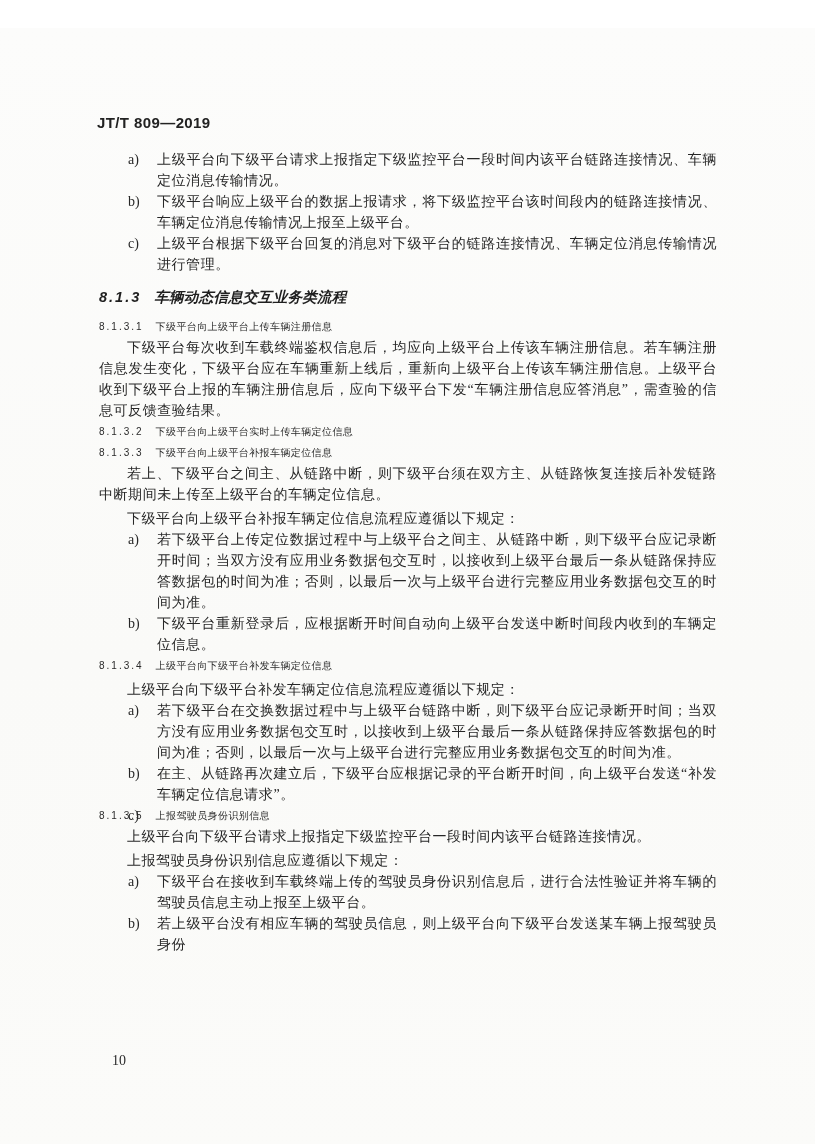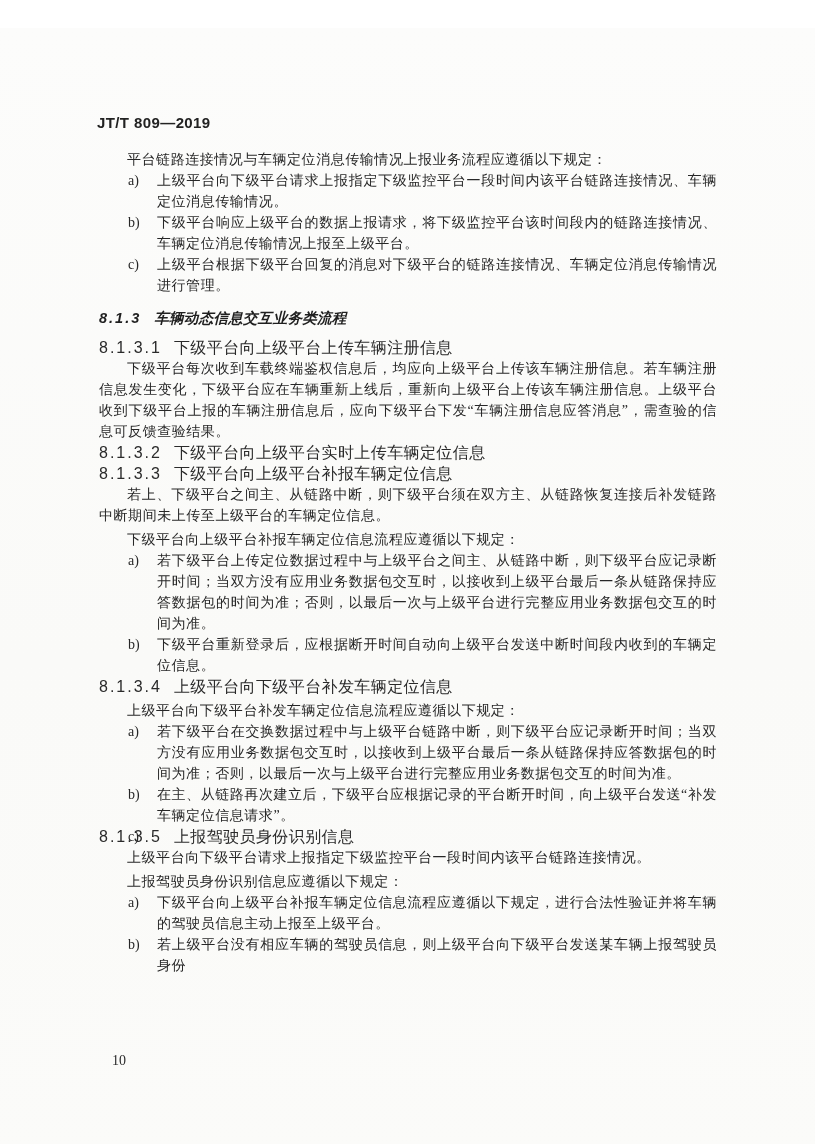--- a/index.html
+++ b/index.html
@@ -37,40 +37,39 @@
   h3.sec-heading {
     margin:12px 0 8px 0;
     font-family:"Liberation Sans", "DejaVu Sans", sans-serif;
     font-size:14.5px; font-weight:700; line-height:21px;
     letter-spacing:0.3px; color:#1f1f1f; text-align:left;font-style:italic;
   }
   h3.sec-heading .num { letter-spacing:2px; margin-right:13px; }
   h4.clause-heading {
     margin:0;
     font-family:"Liberation Sans", "DejaVu Sans", sans-serif;
-    font-size:16px; font-weight:400; line-height:21px;
+    font-size:10px; font-weight:400; line-height:21px;
     letter-spacing:0.4px; color:#2a2a2a; text-align:left;
   }
   h4.clause-heading .num { letter-spacing:2px; margin-right:12px; }
   .page-number {
     position:absolute; left:112px; top:1025px;
     font-family:"Liberation Serif", "DejaVu Serif", serif;
     font-size:14px; line-height:16px; color:#2a2a2a;
   }
 </style>
 </head>
 <body>
 
 <div class="page">
 
   <div class="doc-header">JT/T 809—2019</div>
 
   <div class="content">
 
-    <p class="para">平台链路连接情况与车辆定位消息传输情况上报业务流程应遵循以下规定：</p>
     <div class="list-item">
       <span class="marker">a)</span>
       <span>上级平台向下级平台请求上报指定下级监控平台一段时间内该平台链路连接情况、车辆定位消息传输情况。</span>
     </div>
     <div class="list-item">
       <span class="marker">b)</span>
       <span>下级平台响应上级平台的数据上报请求，将下级监控平台该时间段内的链路连接情况、车辆定位消息传输情况上报至上级平台。</span>
     </div>
     <div class="list-item">
       <span class="marker">c)</span>
@@ -120,21 +119,21 @@
       <span class="marker">c)</span>
     </div>
 
     <h4 class="clause-heading">
       <span class="num">8.1.3.5</span><span>上报驾驶员身份识别信息</span>
     </h4>
     <p class="para">上级平台向下级平台请求上报指定下级监控平台一段时间内该平台链路连接情况。</p>
     <p class="para-lead">上报驾驶员身份识别信息应遵循以下规定：</p>
     <div class="list-item">
       <span class="marker">a)</span>
-      <span>下级平台向上级平台补报车辆定位信息流程应遵循以下规定，进行合法性验证并将车辆的驾驶员信息主动上报至上级平台。</span>
+      <span>下级平台在接收到车载终端上传的驾驶员身份识别信息后，进行合法性验证并将车辆的驾驶员信息主动上报至上级平台。</span>
     </div>
     <div class="list-item">
       <span class="marker">b)</span>
       <span>若上级平台没有相应车辆的驾驶员信息，则上级平台向下级平台发送某车辆上报驾驶员身份</span>
     </div>
 
   </div>
 
   <div class="page-number">10</div>
 

